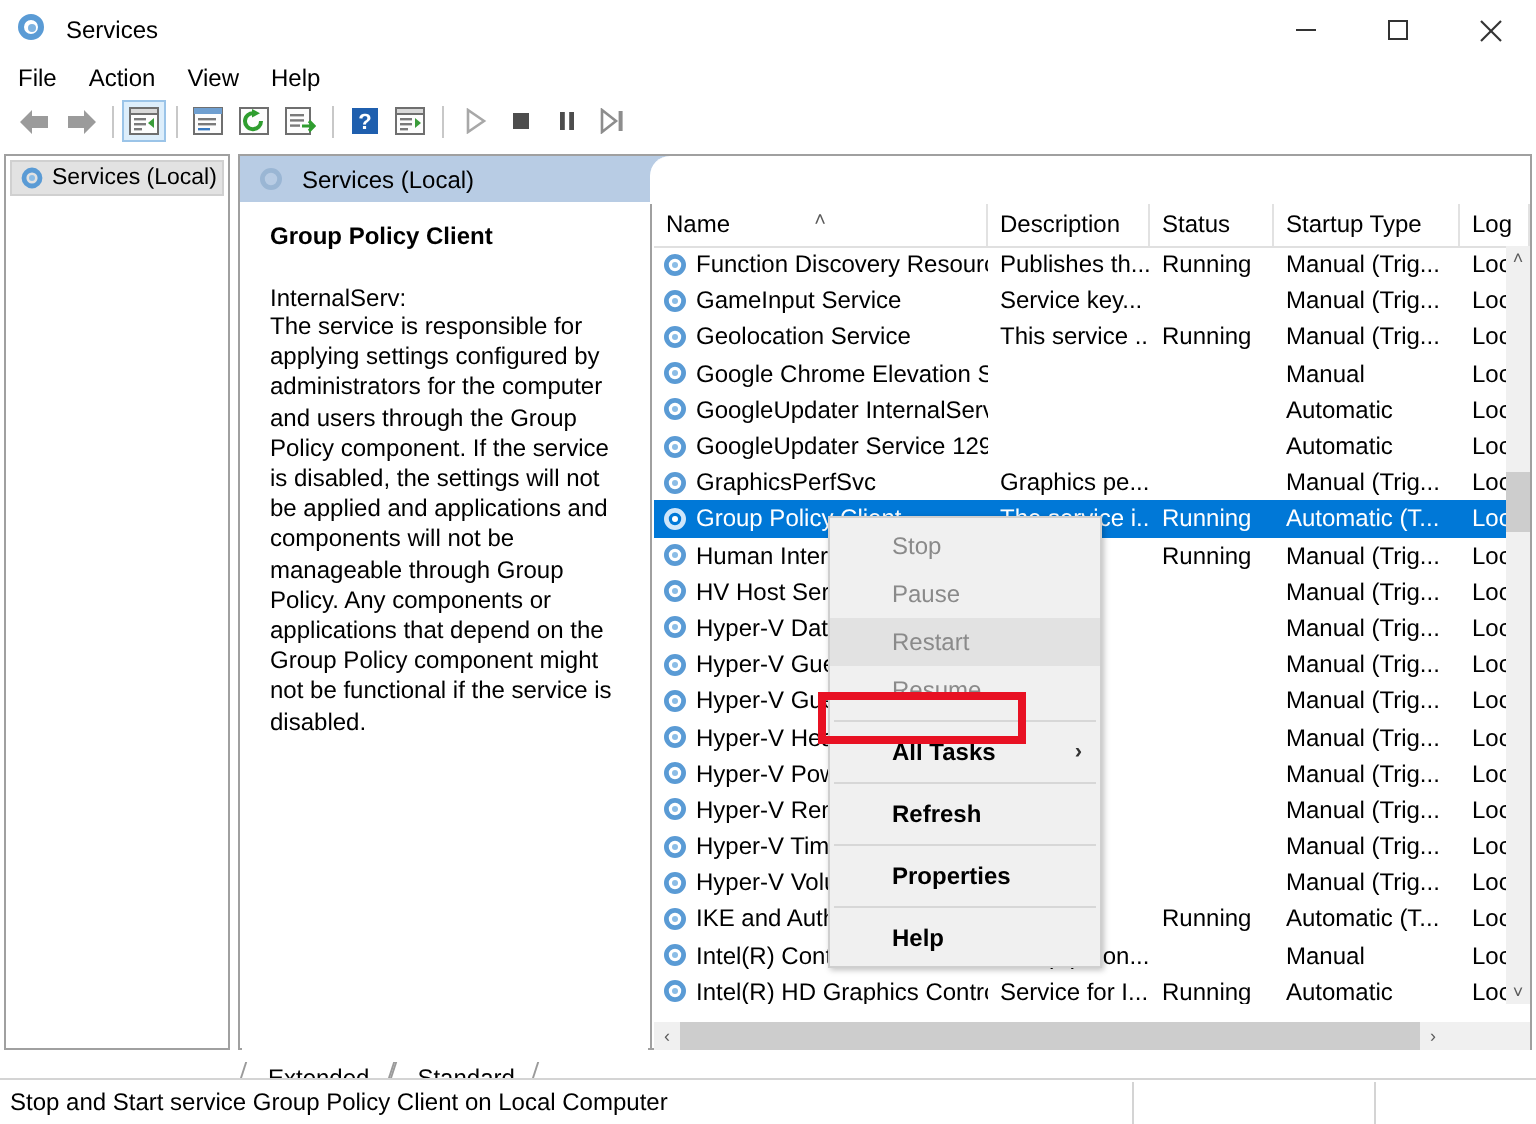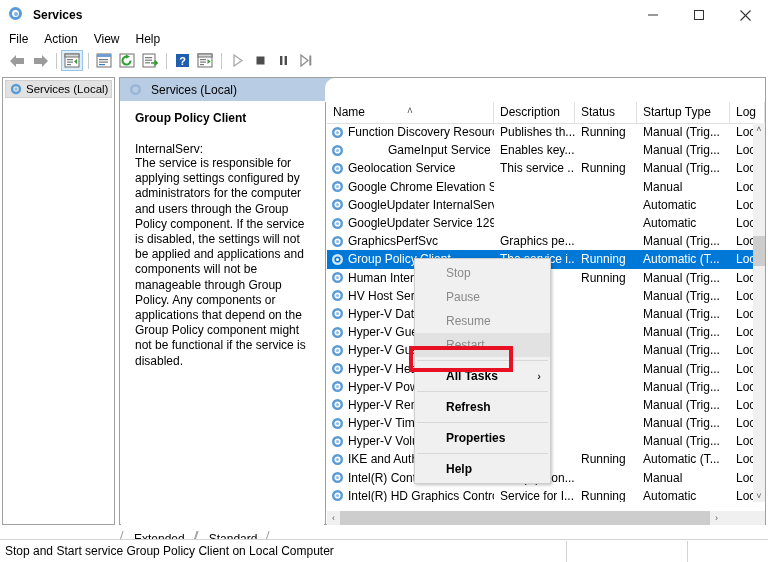--- a/index.html
+++ b/index.html
@@ -51,21 +51,20 @@
     left: 50%; top: 50%;
     transform: translate(-50%,-50%);
     width: 4px; height: 4px;
     border-radius: 50%;
     background: #7fb3e0;
   }
   .titlebar-title {
     margin-left: 8px;
     font-size: 12px;
     color: #000;
-    font-weight: bold;
   }
   .winbtns {
     position: absolute;
     right: 0; top: 0;
     height: 30px;
     display: flex;
   }
   .winbtn {
     width: 46px; height: 30px;
     display: flex;
@@ -617,28 +616,28 @@
                     <circle cx="6.5" cy="6.5" r="1.5" fill="#8cbde6"></circle>
                   </svg></span>
                 <span>Function Discovery Resourc...</span>
               </div>
               <div class="cell" style="width: 81px;">Publishes th...</div>
               <div class="cell" style="width: 62px;">Running</div>
               <div class="cell" style="width: 93px;">Manual (Trig...</div>
               <div class="cell" style="width: 35px;">Loca</div>
             </div>
             <div class="lv-row">
-              <div class="cell name" style="width: 167px; gap: 40px;">
+              <div class="cell name" style="width: 167px;">
                 <span class="row-gear"><svg width="13" height="13" viewBox="0 0 13 13">
                     <circle cx="6.5" cy="6.5" r="4.3" fill="none" stroke="#5a9bd5" stroke-width="2.4"></circle>
                     <circle cx="6.5" cy="6.5" r="1.5" fill="#8cbde6"></circle>
                   </svg></span>
                 <span>GameInput Service</span>
               </div>
-              <div class="cell" style="width: 81px;">Enables key...</div>
+              <div class="cell" style="width: 81px;">Service key...</div>
               <div class="cell" style="width: 62px;"></div>
               <div class="cell" style="width: 93px;">Manual (Trig...</div>
               <div class="cell" style="width: 35px;">Loca</div>
             </div>
             <div class="lv-row">
               <div class="cell name" style="width: 167px;">
                 <span class="row-gear"><svg width="13" height="13" viewBox="0 0 13 13">
                     <circle cx="6.5" cy="6.5" r="4.3" fill="none" stroke="#5a9bd5" stroke-width="2.4"></circle>
                     <circle cx="6.5" cy="6.5" r="1.5" fill="#8cbde6"></circle>
                   </svg></span>
@@ -901,22 +900,22 @@
 
     <div class="tabs">
       <div class="tab">Extended</div>
       <div class="tab">Standard</div>
     </div>
   </div>
 
   <div class="ctxmenu" id="ctxmenu">
       <div class="ctx-item disabled"><span>Stop</span></div>
       <div class="ctx-item disabled"><span>Pause</span></div>
+      <div class="ctx-item disabled hovered"><span>Restart</span></div>
       <div class="ctx-item disabled"><span>Resume</span></div>
-      <div class="ctx-item disabled hovered"><span>Restart</span></div>
       <div class="ctx-sep"></div>
       <div class="ctx-item bold"><span>All Tasks</span><span class="submark">›</span></div>
       <div class="ctx-sep"></div>
       <div class="ctx-item bold"><span>Refresh</span></div>
       <div class="ctx-sep"></div>
       <div class="ctx-item bold"><span>Properties</span></div>
       <div class="ctx-sep"></div>
       <div class="ctx-item bold"><span>Help</span></div>
     </div>
   <div class="redbox" style="border-color: rgb(232, 17, 35);"></div>

